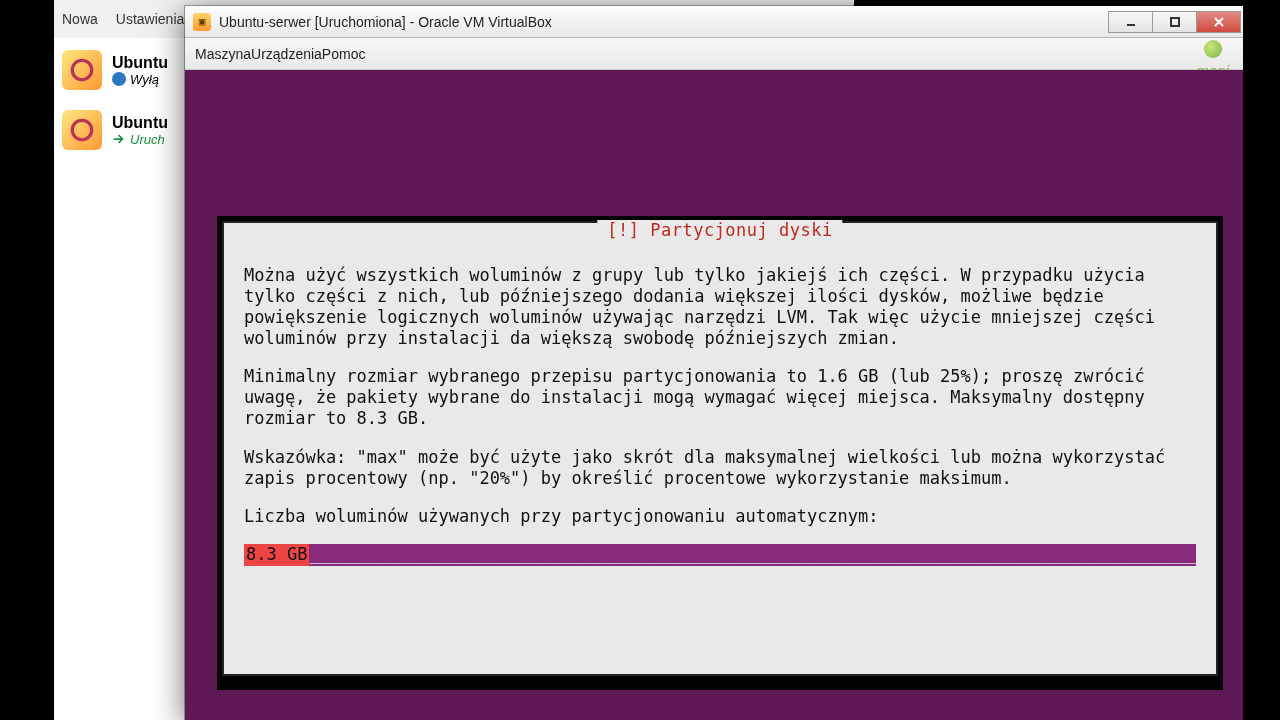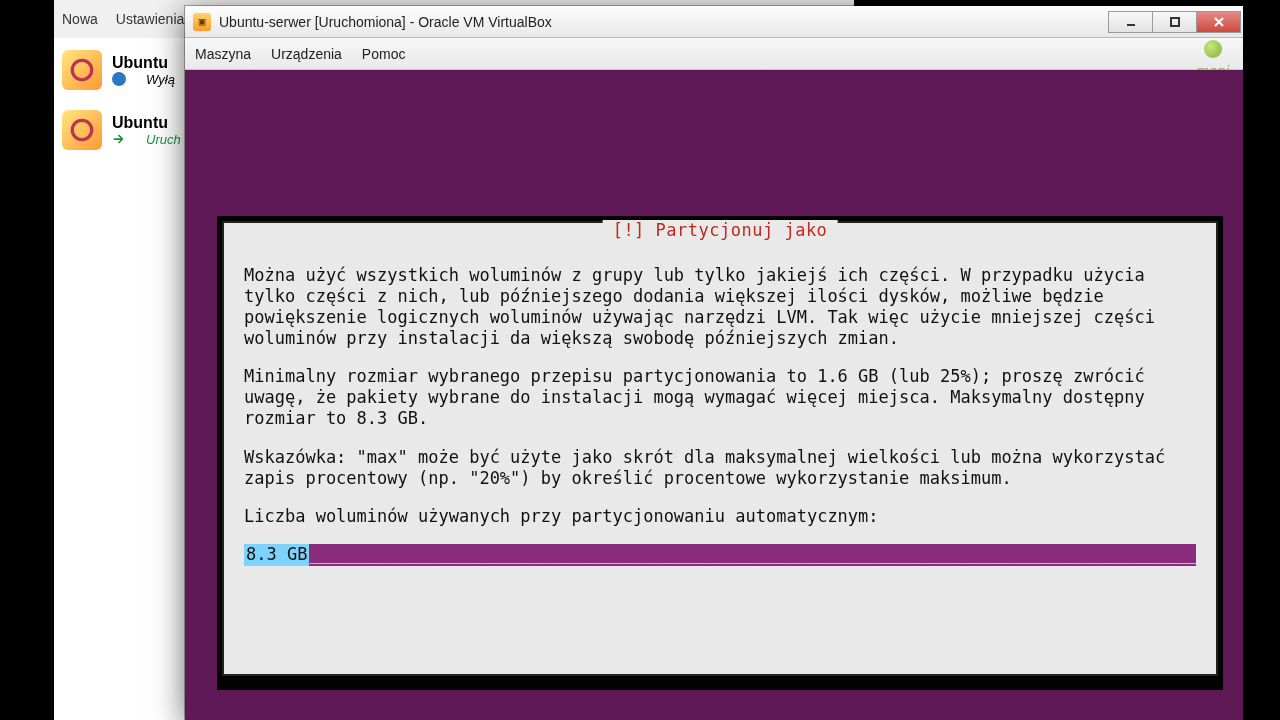--- a/index.html
+++ b/index.html
@@ -43,21 +43,21 @@
     width: 40px; height: 40px;
     border-radius: 6px;
     background: linear-gradient(135deg,#ffe680,#ff9933);
     position: relative;
     flex-shrink: 0;
     display:flex;align-items:center;justify-content:center;
   }
   .vm-icon svg { width: 26px; height: 26px; }
   .vm-text { font-family: "Segoe UI", Tahoma, sans-serif; }
   .vm-name { font-size: 16px; font-weight: bold; color: #000; }
-  .vm-state { font-size: 13px; font-style: italic; display:flex;align-items:center;gap:20px; }
+  .vm-state { font-size: 13px; font-style: italic; display:flex;align-items:center;gap:4px; }
   .state-dot { width:14px;height:14px;border-radius:50%;display:inline-block; }
   .state-off { background:#2c78c4; }
   .state-run { color:#18903c;align-items:center; }
 
   
   .vm-window {
     position: absolute;
     left: 185px;
     top: 6px;
     width: 1058px;
@@ -99,21 +99,20 @@
   .win-btn svg{width:12px;height:12px;}
   .win-btn.close svg{stroke:#fff;}
   .menubar {
     height:32px;
     background:linear-gradient(#f7f7f7,#e9e9e9);
     border-bottom:1px solid #c8c8c8;
     display:flex;align-items:center;
     font-family:"Segoe UI",Tahoma,sans-serif;
     font-size:14px;color:#222;
     padding-left:10px;
-    gap:20px;
     position:relative;
   }
   .menubar .watermark{
     position:absolute;right:14px;top:2px;
     color:#7fb23c;font-size:15px;font-style:italic;
     display:flex;align-items:center;gap:4px;flex-direction:column;
   }
   .watermark-dot{width:18px;height:18px;border-radius:50%;background:radial-gradient(circle at 35% 35%,#c7e77c,#7fb23c);}
 
   
@@ -156,21 +155,21 @@
   .input-row {
     background:#8a2c7c;
     color:#fff;
     padding:0px 0;
     display:flex;
     height:22px;
     align-items:center;
     margin: 6px 0 22px 0;
   }
   .input-val {
-    background:#7dd3fc;
+    background:#ef4444;
     color:#111;
     padding:0 2px;
     height:100%;
     display:flex;align-items:center;
   }
   .input-fill {
     flex:1;
     color:#e9e9e9;
     letter-spacing:0;
     overflow:hidden;
@@ -255,21 +254,21 @@
     <span>Pomoc</span>
     <span class="watermark">
       <span class="watermark-dot"></span>
       <span>mepi</span>
     </span>
   </div>
 
   <div class="vm-content">
     <div class="installer-outer">
       <div class="dialog">
-        <div class="dialog-title">[!] Partycjonuj jako</div>
+        <div class="dialog-title">[!] Partycjonuj dyski</div>
 
         <p>Można użyć wszystkich woluminów z grupy lub tylko jakiejś ich części. W przypadku użycia tylko części z nich, lub późniejszego dodania większej ilości dysków, możliwe będzie powiększenie logicznych woluminów używając narzędzi LVM. Tak więc użycie mniejszej części woluminów przy instalacji da większą swobodę późniejszych zmian.</p>
         <p>Minimalny rozmiar wybranego przepisu partycjonowania to 1.6 GB (lub 25%); proszę zwrócić uwagę, że pakiety wybrane do instalacji mogą wymagać więcej miejsca. Maksymalny dostępny rozmiar to 8.3 GB.</p>
         <p>Wskazówka: "max" może być użyte jako skrót dla maksymalnej wielkości lub można wykorzystać zapis procentowy (np. "20%") by określić procentowe wykorzystanie maksimum.</p>
         <p>Liczba woluminów używanych przy partycjonowaniu automatycznym:</p>
 
         <div class="input-row">
           <span class="input-val">8.3 GB</span>
           <span class="input-fill">_____________________________________________________________________________________________________________</span>
         </div>

